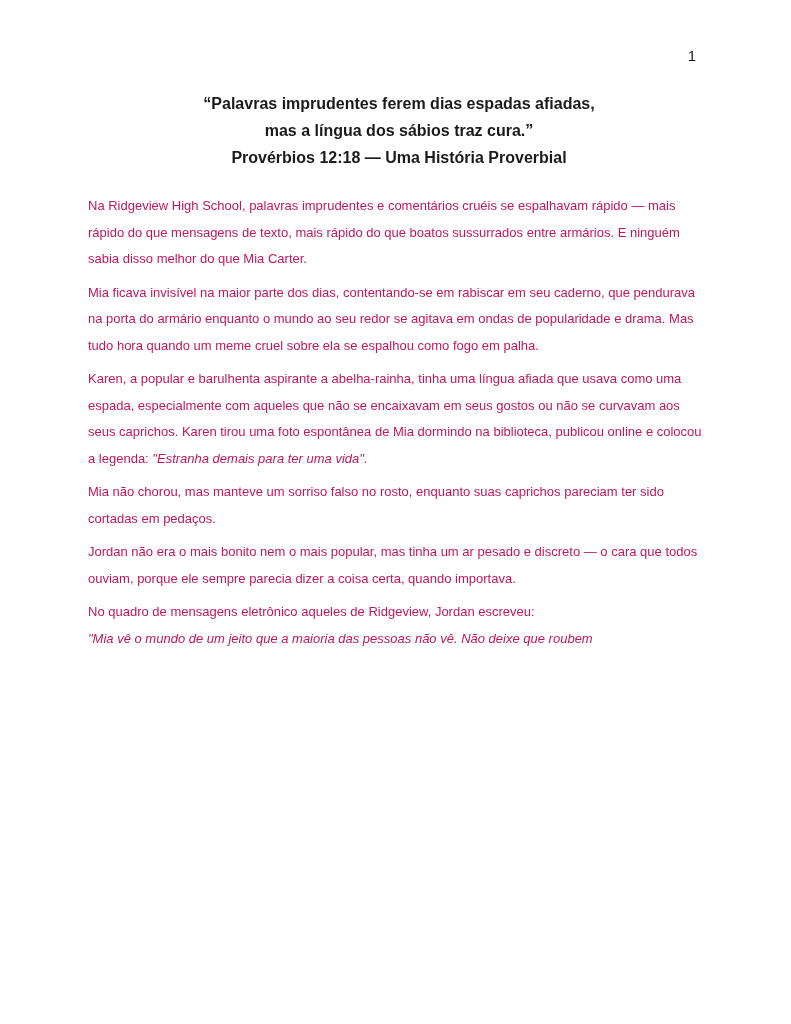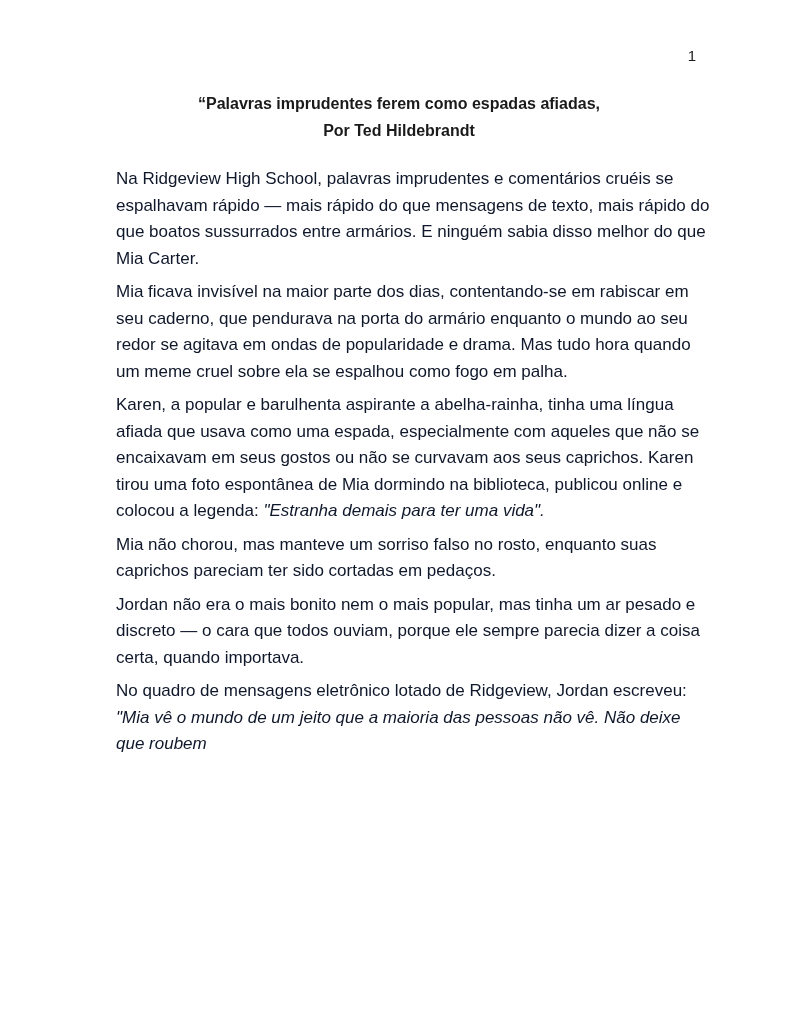--- a/index.html
+++ b/index.html
@@ -30,46 +30,47 @@
     text-align: center;
     font-weight: bold;
     font-size: 16px;
     line-height: 27px;
     color: #1a1a1a;
   }
   .title-line {
     white-space: nowrap;
   }
   .body-text {
-    margin: 22px 81px 0 116px;
-    font-size: 17px;
+    margin: 22px 81px 0 88px;
+    font-size: 13px;
     line-height: 26.5px;
     text-align: left;
-    color: #0f172a;
+    color: #be185d;
   }
   p.para {
     margin: 0 0 7px 0;
     padding: 0;
   }
   .italic {
     font-style: italic;
   }
 </style>
 </head>
 <body>
 
 <div class="page">
   <div class="page-number">1</div>
 
   <header class="title-block">
-      <div class="title-line">“Palavras imprudentes ferem como espadas afiadas,</div>
-      <div class="title-line">Por Ted Hildebrandt</div>
+      <div class="title-line">“Palavras imprudentes ferem dias espadas afiadas,</div>
+      <div class="title-line">mas a língua dos sábios traz cura.”</div>
+      <div class="title-line">Provérbios 12:18 — Uma História Proverbial</div>
     </header>
 
   <main class="body-text">
       <p class="para"><span class="">Na Ridgeview High School, palavras imprudentes e comentários cruéis se espalhavam rápido — mais rápido do que mensagens de texto, mais rápido do que boatos sussurrados entre armários. E ninguém sabia disso melhor do que Mia Carter.</span></p>
       <p class="para"><span class="">Mia ficava invisível na maior parte dos dias, contentando-se em rabiscar em seu caderno, que pendurava na porta do armário enquanto o mundo ao seu redor se agitava em ondas de popularidade e drama. Mas tudo hora quando um meme cruel sobre ela se espalhou como fogo em palha.</span></p>
       <p class="para"><span class="">Karen, a popular e barulhenta aspirante a abelha-rainha, tinha uma língua afiada que usava como uma espada, especialmente com aqueles que não se encaixavam em seus gostos ou não se curvavam aos seus caprichos. Karen tirou uma foto espontânea de Mia dormindo na biblioteca, publicou online e colocou a legenda: </span><span class="italic">"Estranha demais para ter uma vida".</span></p>
       <p class="para"><span class="">Mia não chorou, mas manteve um sorriso falso no rosto, enquanto suas caprichos pareciam ter sido cortadas em pedaços.</span></p>
       <p class="para"><span class="">Jordan não era o mais bonito nem o mais popular, mas tinha um ar pesado e discreto — o cara que todos ouviam, porque ele sempre parecia dizer a coisa certa, quando importava.</span></p>
-      <p class="para"><span class="">No quadro de mensagens eletrônico lotado de Ridgeview, Jordan escreveu:</span><br><span class="italic">"Mia vê o mundo de um jeito que a maioria das pessoas não vê. Não deixe que roubem</span></p>
+      <p class="para"><span class="">No quadro de mensagens eletrônico aqueles de Ridgeview, Jordan escreveu:</span><br><span class="italic">"Mia vê o mundo de um jeito que a maioria das pessoas não vê. Não deixe que roubem</span></p>
     </main>
 </div>
 
 </body></html>

